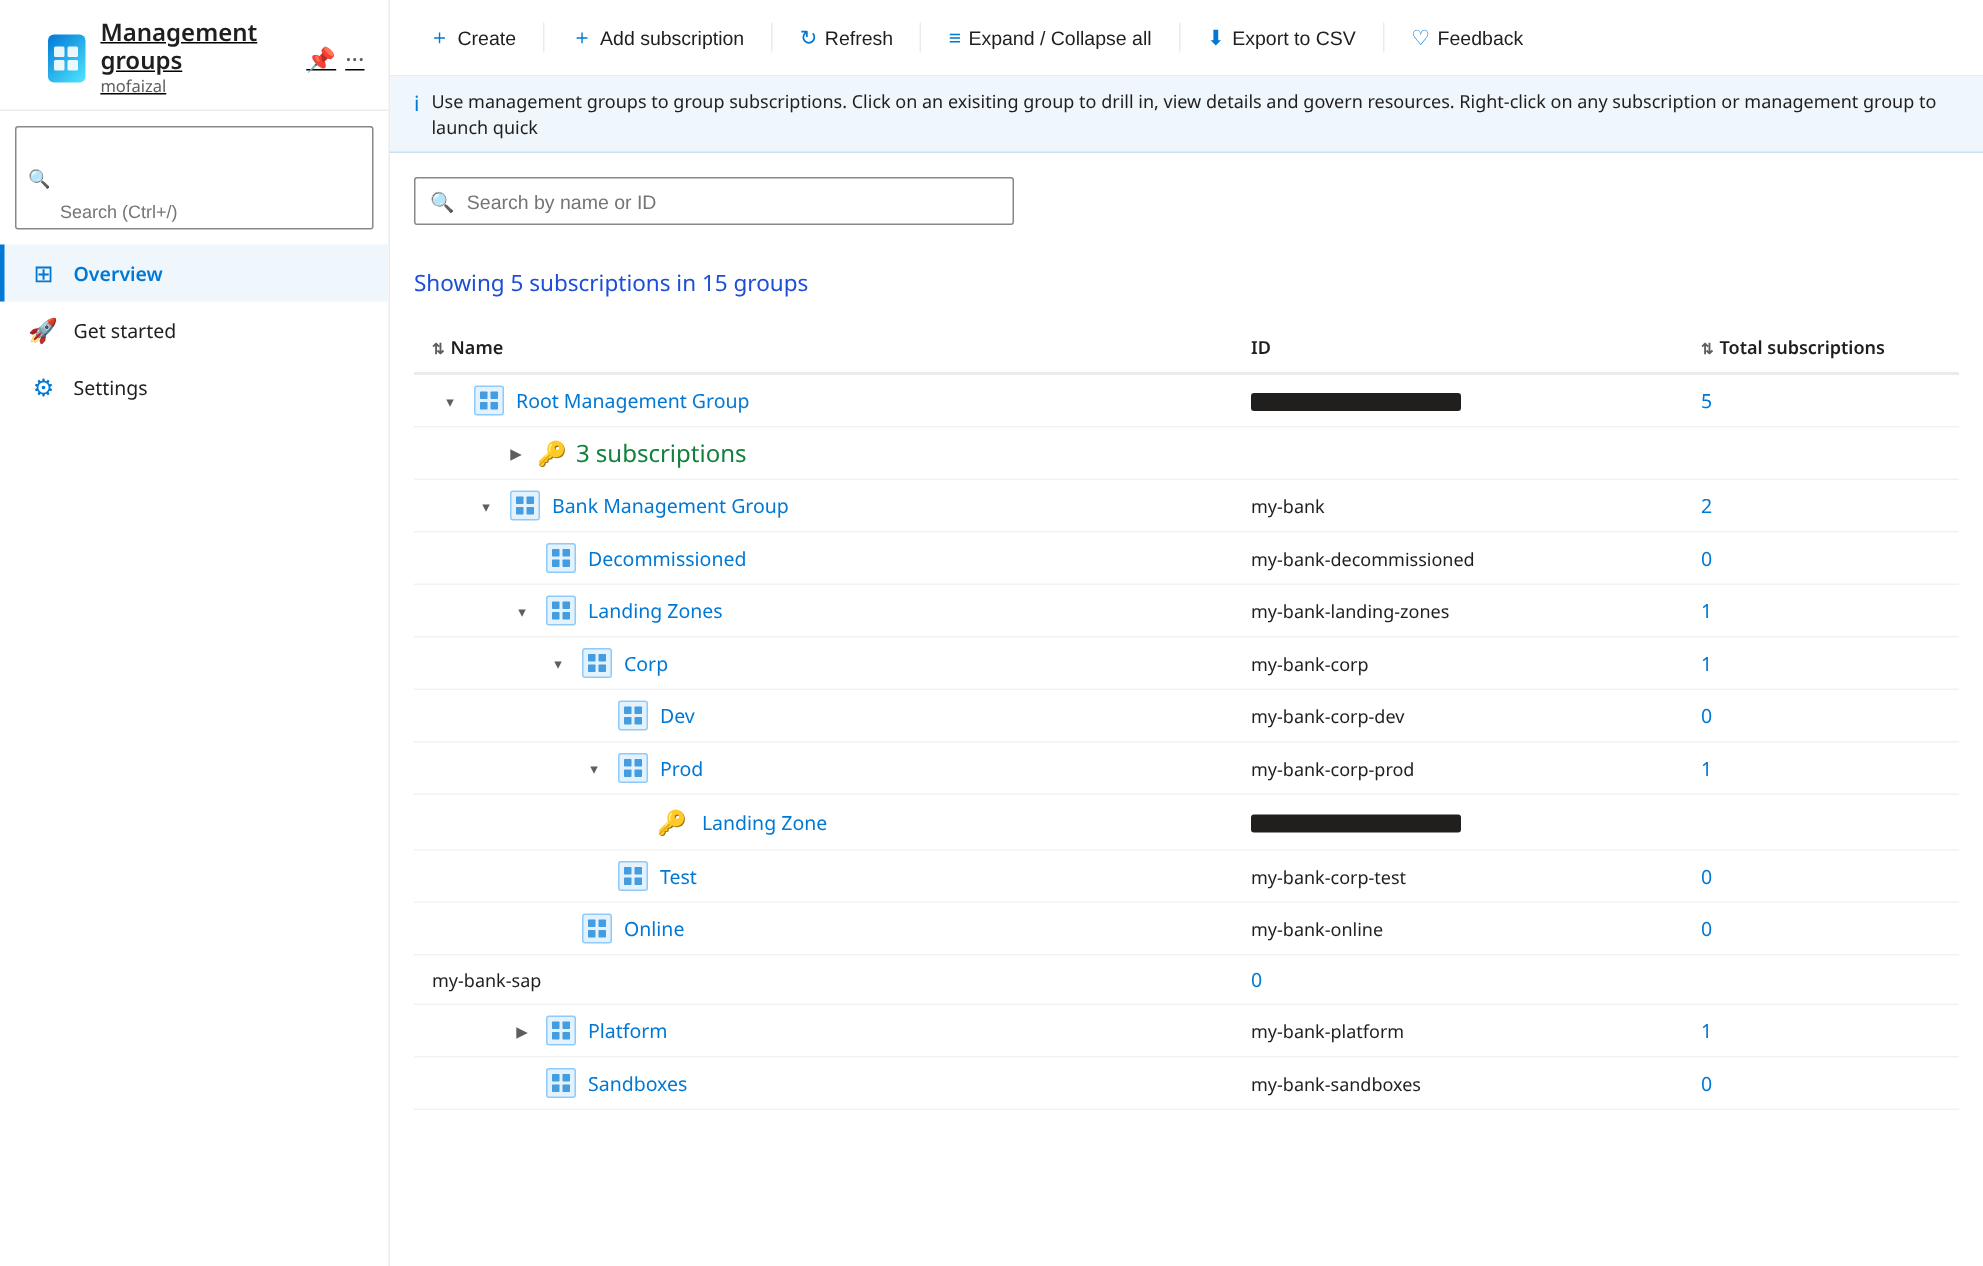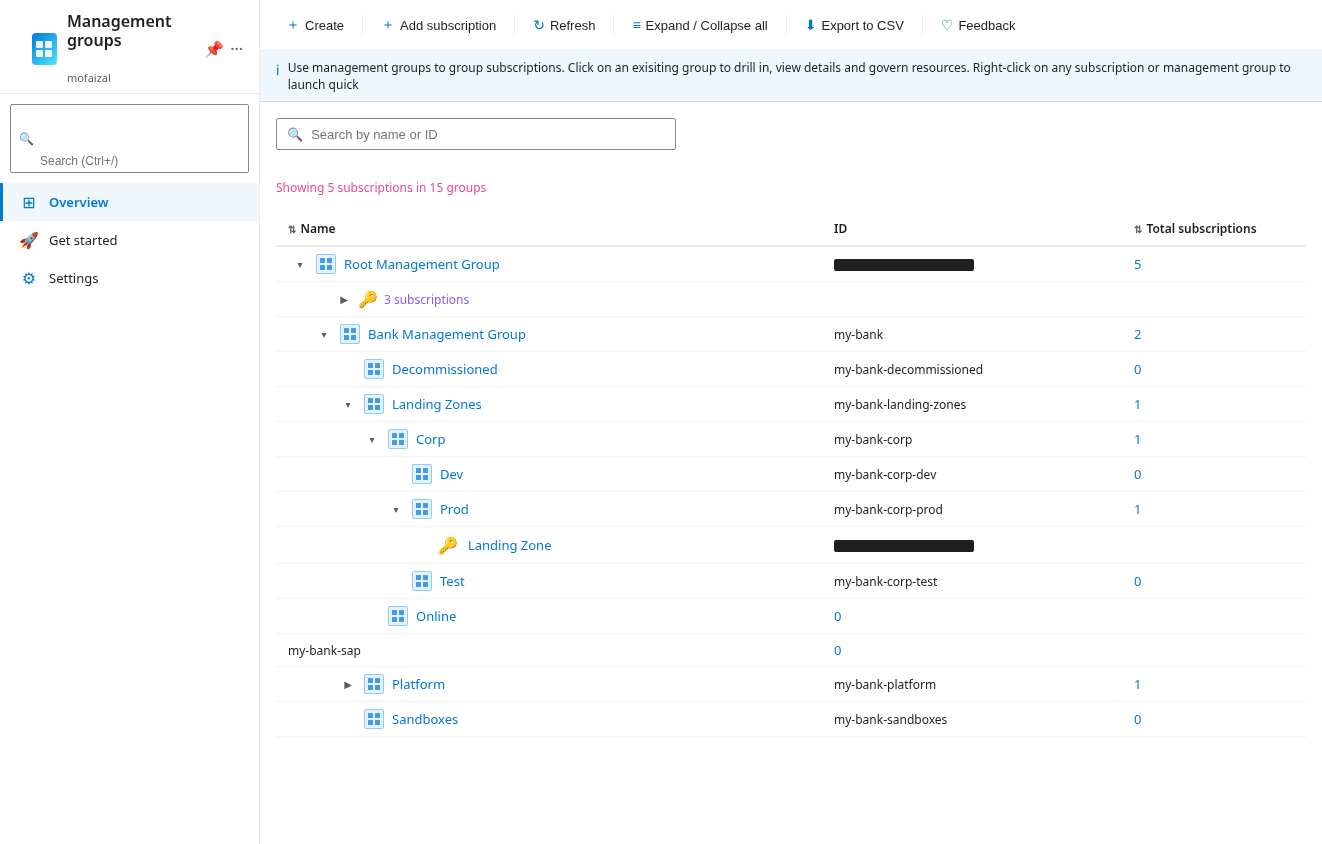--- a/index.html
+++ b/index.html
@@ -11,20 +11,21 @@
       min-width: 260px;
       background: #fff;
       border-right: 1px solid #edebe9;
       display: flex;
       flex-direction: column;
       height: 100%;
     }
     .sidebar-header {
       padding: 12px 16px 8px 32px;
       border-bottom: 1px solid #edebe9;
+      text-decoration: underline;
     }
     .sidebar-app-title {
       display: flex;
       align-items: center;
       gap: 10px;
     }
     .app-icon {
       width: 32px; height: 32px;
       background: linear-gradient(135deg, #0078d4, #50e6ff);
       border-radius: 4px;
@@ -33,21 +34,20 @@
     }
     .app-title-text h1 {
       font-size: 16px;
       font-weight: 600;
       color: #201f1e;
       line-height: 1.2;
     }
     .app-title-text .subtitle {
       font-size: 11px;
       color: #605e5c;
-      margin-top: 20px;
     }
     .title-actions {
       display: flex; align-items: center; gap: 6px; margin-left: auto;
     }
     .title-actions span {
       font-size: 16px; color: #605e5c; cursor: pointer;
     }
     .sidebar-search {
       margin: 10px 10px 6px 10px;
       display: flex; align-items: center;
@@ -142,22 +142,22 @@
       margin-bottom: 12px;
     }
     .search-bar input {
       border: none; outline: none; font-size: 13px; color: #ec4899; width: 100%;
       background: transparent;
     }
     .search-bar .search-icon { color: #605e5c; font-size: 13px; }
 
     
     .showing-count {
-      font-size: 12px;
-      color: #ec4899;
+      font-size: 15px;
+      color: #1d4ed8;
       margin-bottom: 16px;
       margin-top: 29px;
     }
 
     
     .table-container { width: 100%; }
     .table-header {
       display: grid;
       grid-template-columns: 1fr 300px 160px;
       padding: 8px 12px;
@@ -220,21 +220,21 @@
       border-radius: 2px;
       vertical-align: middle;
     }
     .sub-row {
       display: flex; align-items: center; gap: 6px;
       padding: 6px 12px 6px 60px;
       border-bottom: 1px solid #f3f2f1;
       font-size: 13px;
       color: #201f1e;
     }
-    .sub-count-text { color: #8b5cf6; font-size: 12px; }
+    .sub-count-text { color: #15803d; font-size: 16px; }
   </style>
 </head>
 <body>
 
 <div class="sidebar">
   <div class="sidebar-header">
     <div class="sidebar-app-title">
       <div class="app-icon">
         <svg width="20" height="20" viewBox="0 0 20 20" fill="none">
           <rect x="2" y="2" width="7" height="7" rx="1" fill="white" opacity="0.9"></rect>
@@ -507,20 +507,21 @@
           <div class="mg-icon">
             <svg class="mg-icon-svg" viewBox="0 0 14 14" fill="none">
               <rect x="1" y="1" width="5" height="5" rx="0.5" fill="#0078d4" opacity="0.7"></rect>
               <rect x="8" y="1" width="5" height="5" rx="0.5" fill="#0078d4" opacity="0.7"></rect>
               <rect x="1" y="8" width="5" height="5" rx="0.5" fill="#0078d4" opacity="0.7"></rect>
               <rect x="8" y="8" width="5" height="5" rx="0.5" fill="#0078d4" opacity="0.7"></rect>
             </svg>
           </div>
           <a class="row-name-link">Online</a>
         </div>
+        <div class="row-id">my-bank-online</div>
         <div class="row-count">0</div>
       </div>
 
       <div class="table-row">
         <div class="row-id">my-bank-sap</div>
         <div class="row-count">0</div>
       </div>
 
       <div class="table-row">
         <div class="name-cell">

